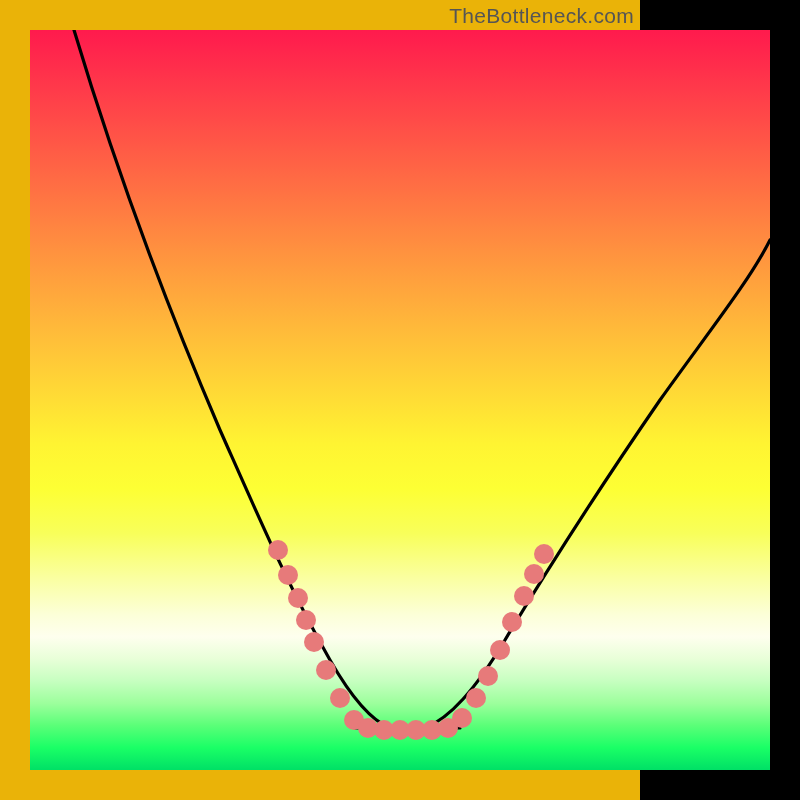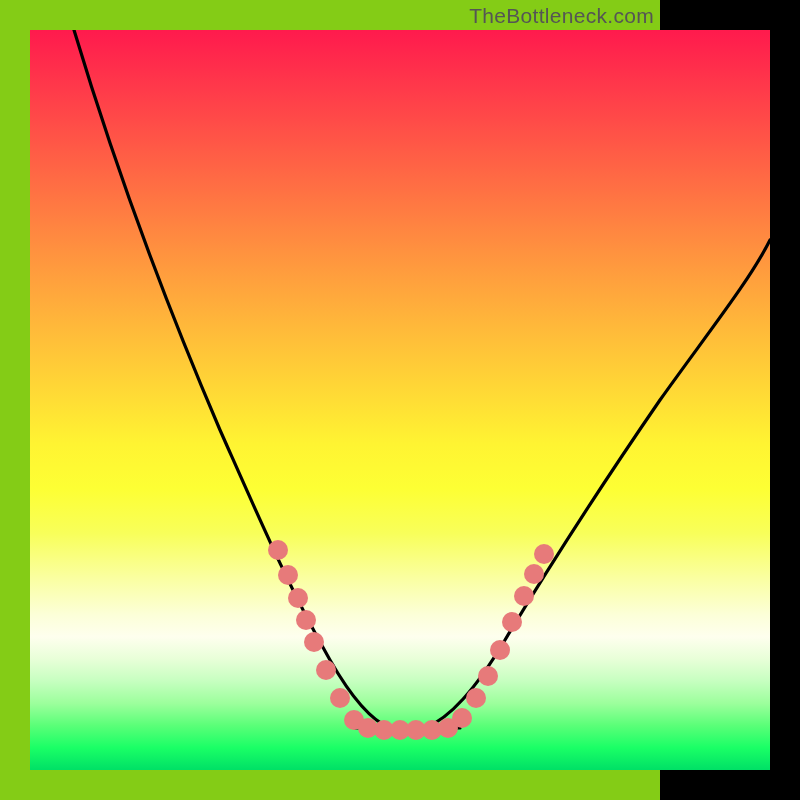--- a/index.html
+++ b/index.html
@@ -8,22 +8,21 @@
     width: 800px;
     height: 800px;
     overflow: hidden;
     background: #000;
     font-family: Arial, Helvetica, sans-serif;
   }
   .frame {
     position: relative;
     width: 640px;
     height: 800px;
-    background: #84cc16;
-    padding-left: 20px;
+    background: #eab308;
   }
   .plot-area {
     position: absolute;
     left: 30px;
     top: 30px;
     width: 740px;
     height: 740px;
     background: linear-gradient(to bottom,
       #ff1a4d 0%,
       #ff3a4a 8%,

